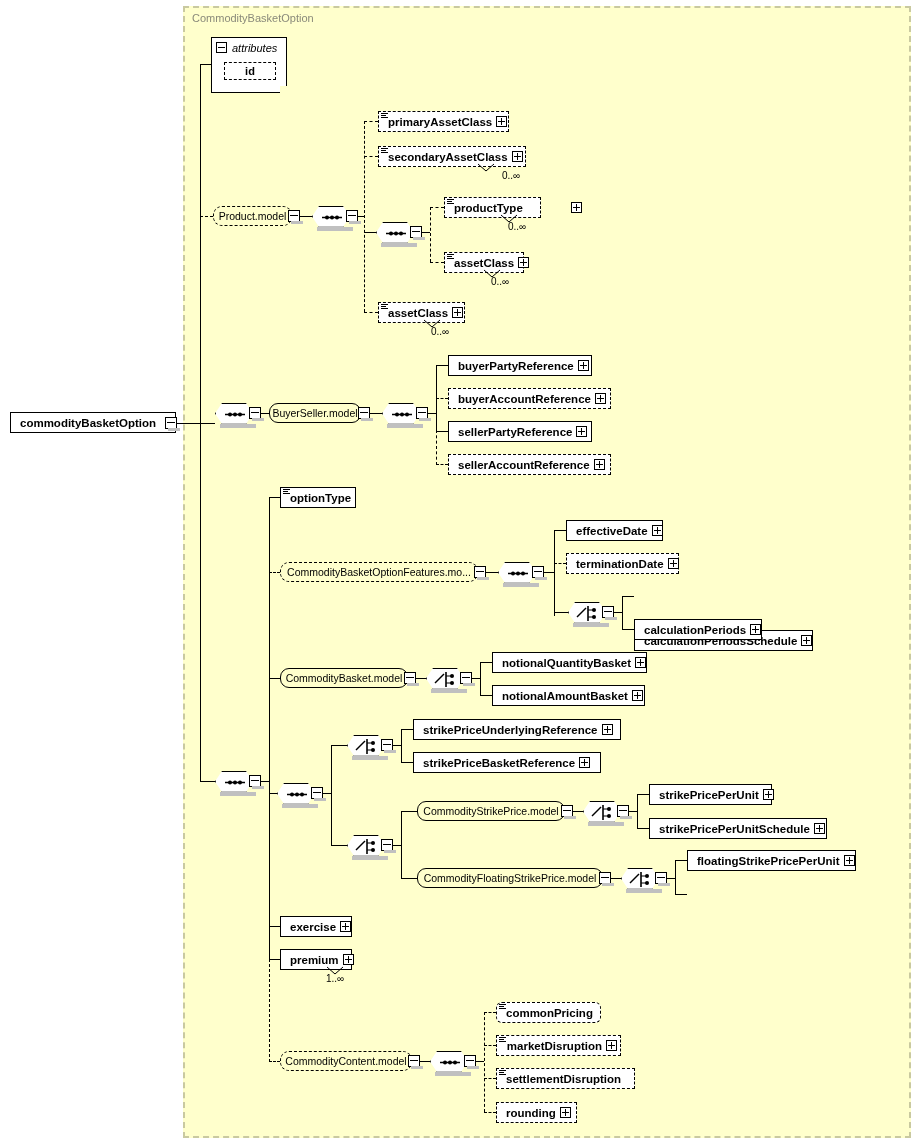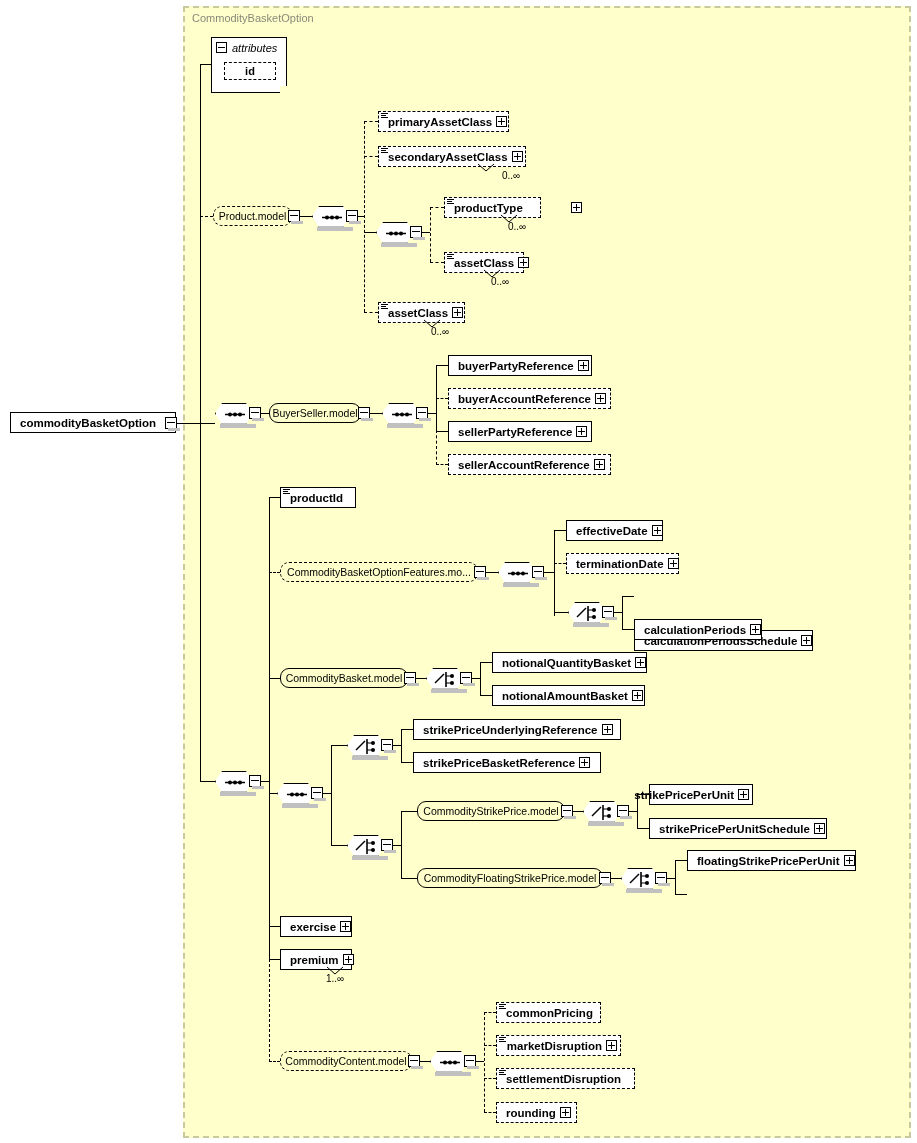--- a/index.html
+++ b/index.html
@@ -409,21 +409,21 @@
   <div class="ln v" style="left:269px;top:497px;height:462px;"></div>
   <div class="dln v" style="left:269px;top:959px;height:103px;"></div>
 
   <div class="ln h" style="left:269px;top:497px;width:11px;"></div>
   <div class="node req" style="left:280px;top:487px;width:76px;">
     <span class="seqglyph">
         <i></i>
         <i></i>
         <i></i>
       </span>
-    <span class="lbl">productId</span>
+    <span class="lbl">optionType</span>
   </div>
 
   <div class="dln h" style="left:269px;top:572px;width:11px;"></div>
   <div class="model opt" style="left:280px;top:562px;width:198px;">
     <span>CommodityBasketOptionFeatures.mo...</span>
   </div>
   <div class="minus" style="left:474px;top:566px;"></div>
   <div class="ln h" style="left:486px;top:572px;width:12px;"></div>
 
   <div class="comp-wrap" style="left:498px;top:562px;">
@@ -597,21 +597,21 @@
         <line x1="19" y1="7" x2="24" y2="7" stroke="#000" stroke-width="1.2"></line>
         <line x1="19" y1="14" x2="24" y2="14" stroke="#000" stroke-width="1.2"></line>
       </svg>
     </div>
   </div>
   <div class="minus" style="left:617px;top:805px;"></div>
   <div class="ln h" style="left:629px;top:811px;width:8px;"></div>
 
   <div class="ln v" style="left:637px;top:794px;height:34px;"></div>
   <div class="ln h" style="left:637px;top:794px;width:12px;"></div>
-  <div class="node req" style="left:649px;top:784px;width:104px;justify-content:flex-end;">
+  <div class="node req" style="left:649px;top:784px;width:123px;">
     <span class="lbl">strikePricePerUnit</span>
     <span class="plus"></span>
   </div>
 
   <div class="ln h" style="left:637px;top:828px;width:12px;"></div>
   <div class="node req" style="left:649px;top:818px;width:178px;">
     <span class="lbl">strikePricePerUnitSchedule</span>
     <span class="plus"></span>
   </div>
 
@@ -678,21 +678,21 @@
         <circle cx="24" cy="10.5" r="2" fill="#000"></circle>
       </svg>
     </div>
   </div>
   <div class="minus" style="left:464px;top:1055px;"></div>
   <div class="ln h" style="left:476px;top:1061px;width:8px;"></div>
 
   <div class="dln v" style="left:484px;top:1012px;height:100px;"></div>
 
   <div class="dln h" style="left:484px;top:1012px;width:12px;"></div>
-  <div class="node opt" style="left:496px;top:1002px;width:105px;">
+  <div class="node opt" style="left:496px;top:1002px;width:105px;border-radius:6px;">
     <span class="seqglyph">
         <i></i>
         <i></i>
         <i></i>
       </span>
     <span class="lbl">commonPricing</span>
   </div>
 
   <div class="dln h" style="left:484px;top:1045px;width:12px;"></div>
   <div class="node opt" style="left:496px;top:1035px;width:125px;justify-content:flex-end;">

